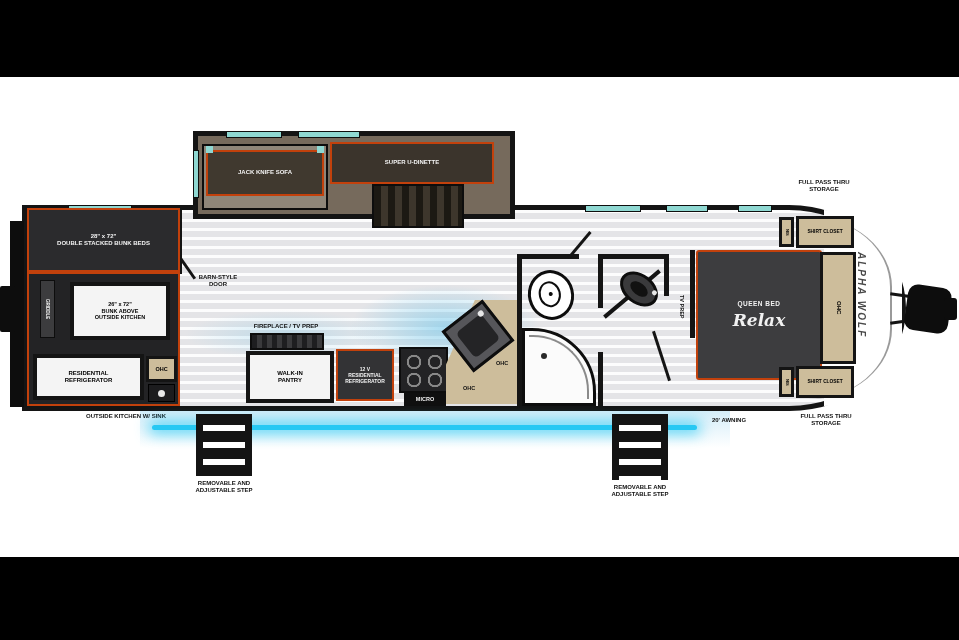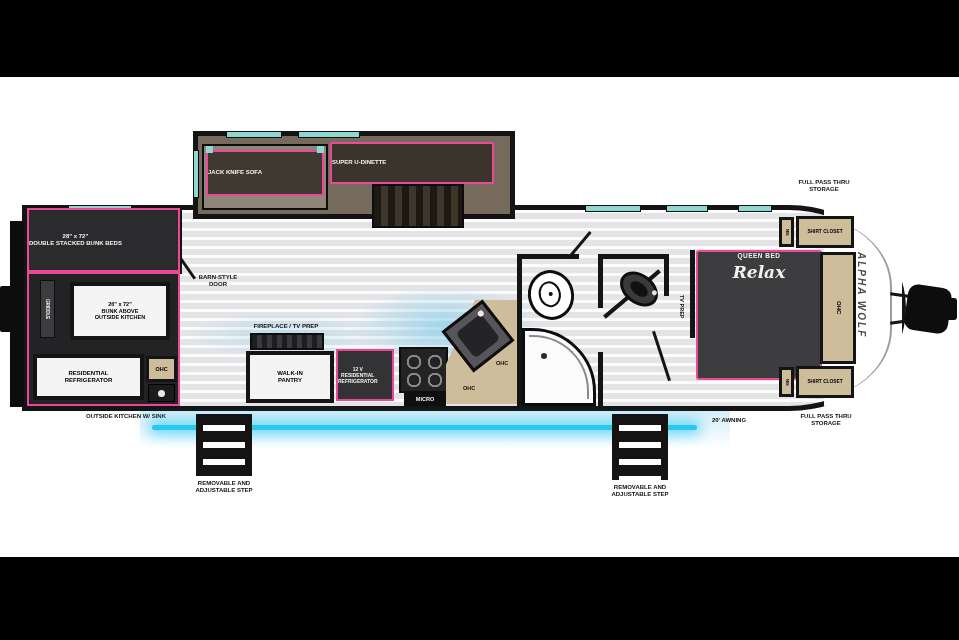--- a/index.html
+++ b/index.html
@@ -13,22 +13,22 @@
     background:
       repeating-linear-gradient(180deg, rgba(255,255,255,.9) 0 3px, rgba(0,0,0,0) 3px 9px),
       var(--floor);
     box-sizing:border-box;}
   #front-cap{position:absolute;left:824px;top:210px;width:78px;height:196px;background:#fff;
     border-radius:0 118px 118px 0 / 0 98px 98px 0;}
   #cap-line{position:absolute;left:808px;top:217px;width:82px;height:182px;background:transparent;
     border-right:2px solid #9a9a9a;border-radius:0 110px 110px 0 / 0 92px 92px 0;}
   .wall{position:absolute;background:var(--wall);}
   .window{position:absolute;background:var(--windowteal);border:1px solid #0e0e0e;box-sizing:border-box;}
-  .darkbox{position:absolute;background:var(--darkfurn);border:2px solid #ec4899;box-sizing:border-box;
-    display:flex;align-items:center;justify-content:flex-start;}
+  .darkbox{position:absolute;background:var(--darkfurn);border:2px solid #c2410c;box-sizing:border-box;
+    display:flex;align-items:center;justify-content:center;}
   .whitebox{position:absolute;background:#f4f4f4;border:4px solid var(--wall);box-sizing:border-box;
     display:flex;align-items:center;justify-content:center;}
   .tanbox{position:absolute;background:var(--countertan);border:3px solid var(--wall);box-sizing:border-box;
     display:flex;align-items:center;justify-content:center;}
   .lbl{position:absolute;font-weight:700;font-size:6px;line-height:1.2;color:#101010;
     text-align:center;white-space:pre-line;}
   .lblw{color:#f2f2f2;}
   .lblin{position:relative;font-weight:700;font-size:6px;line-height:1.2;text-align:center;white-space:pre-line;}
   .vtext{writing-mode:vertical-rl;text-orientation:mixed;}
   .doorline{position:absolute;background:var(--wall);width:3px;}

